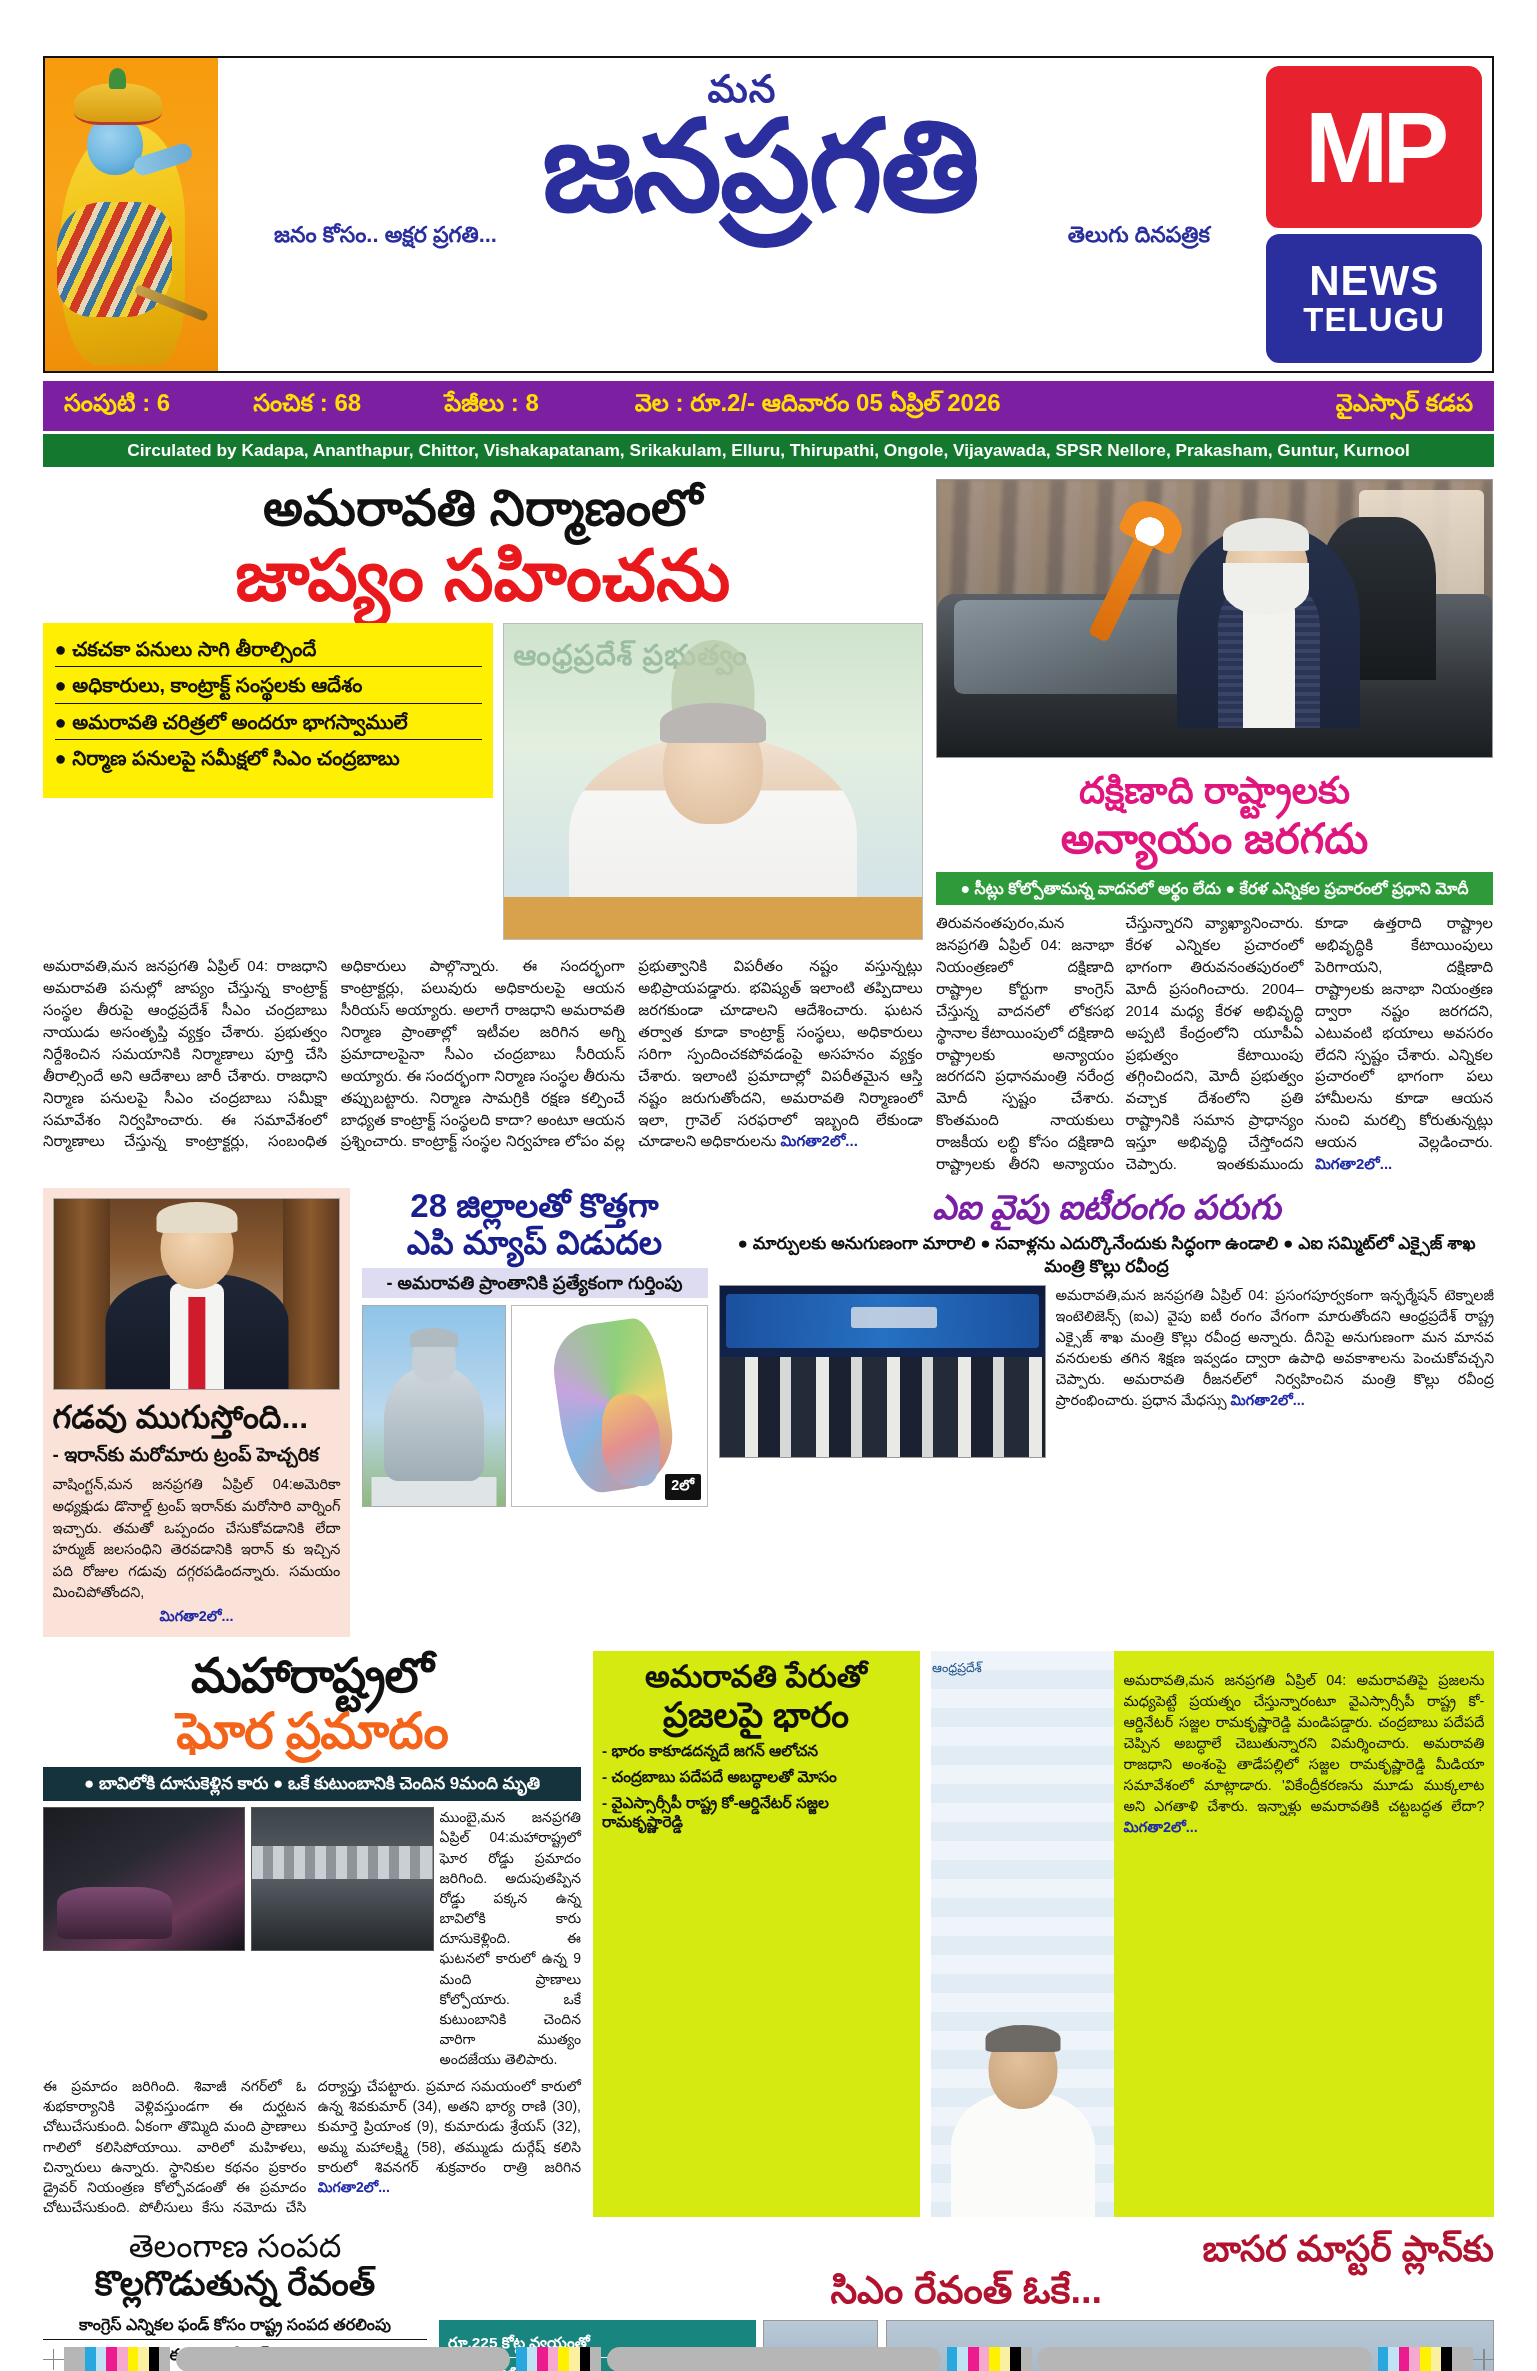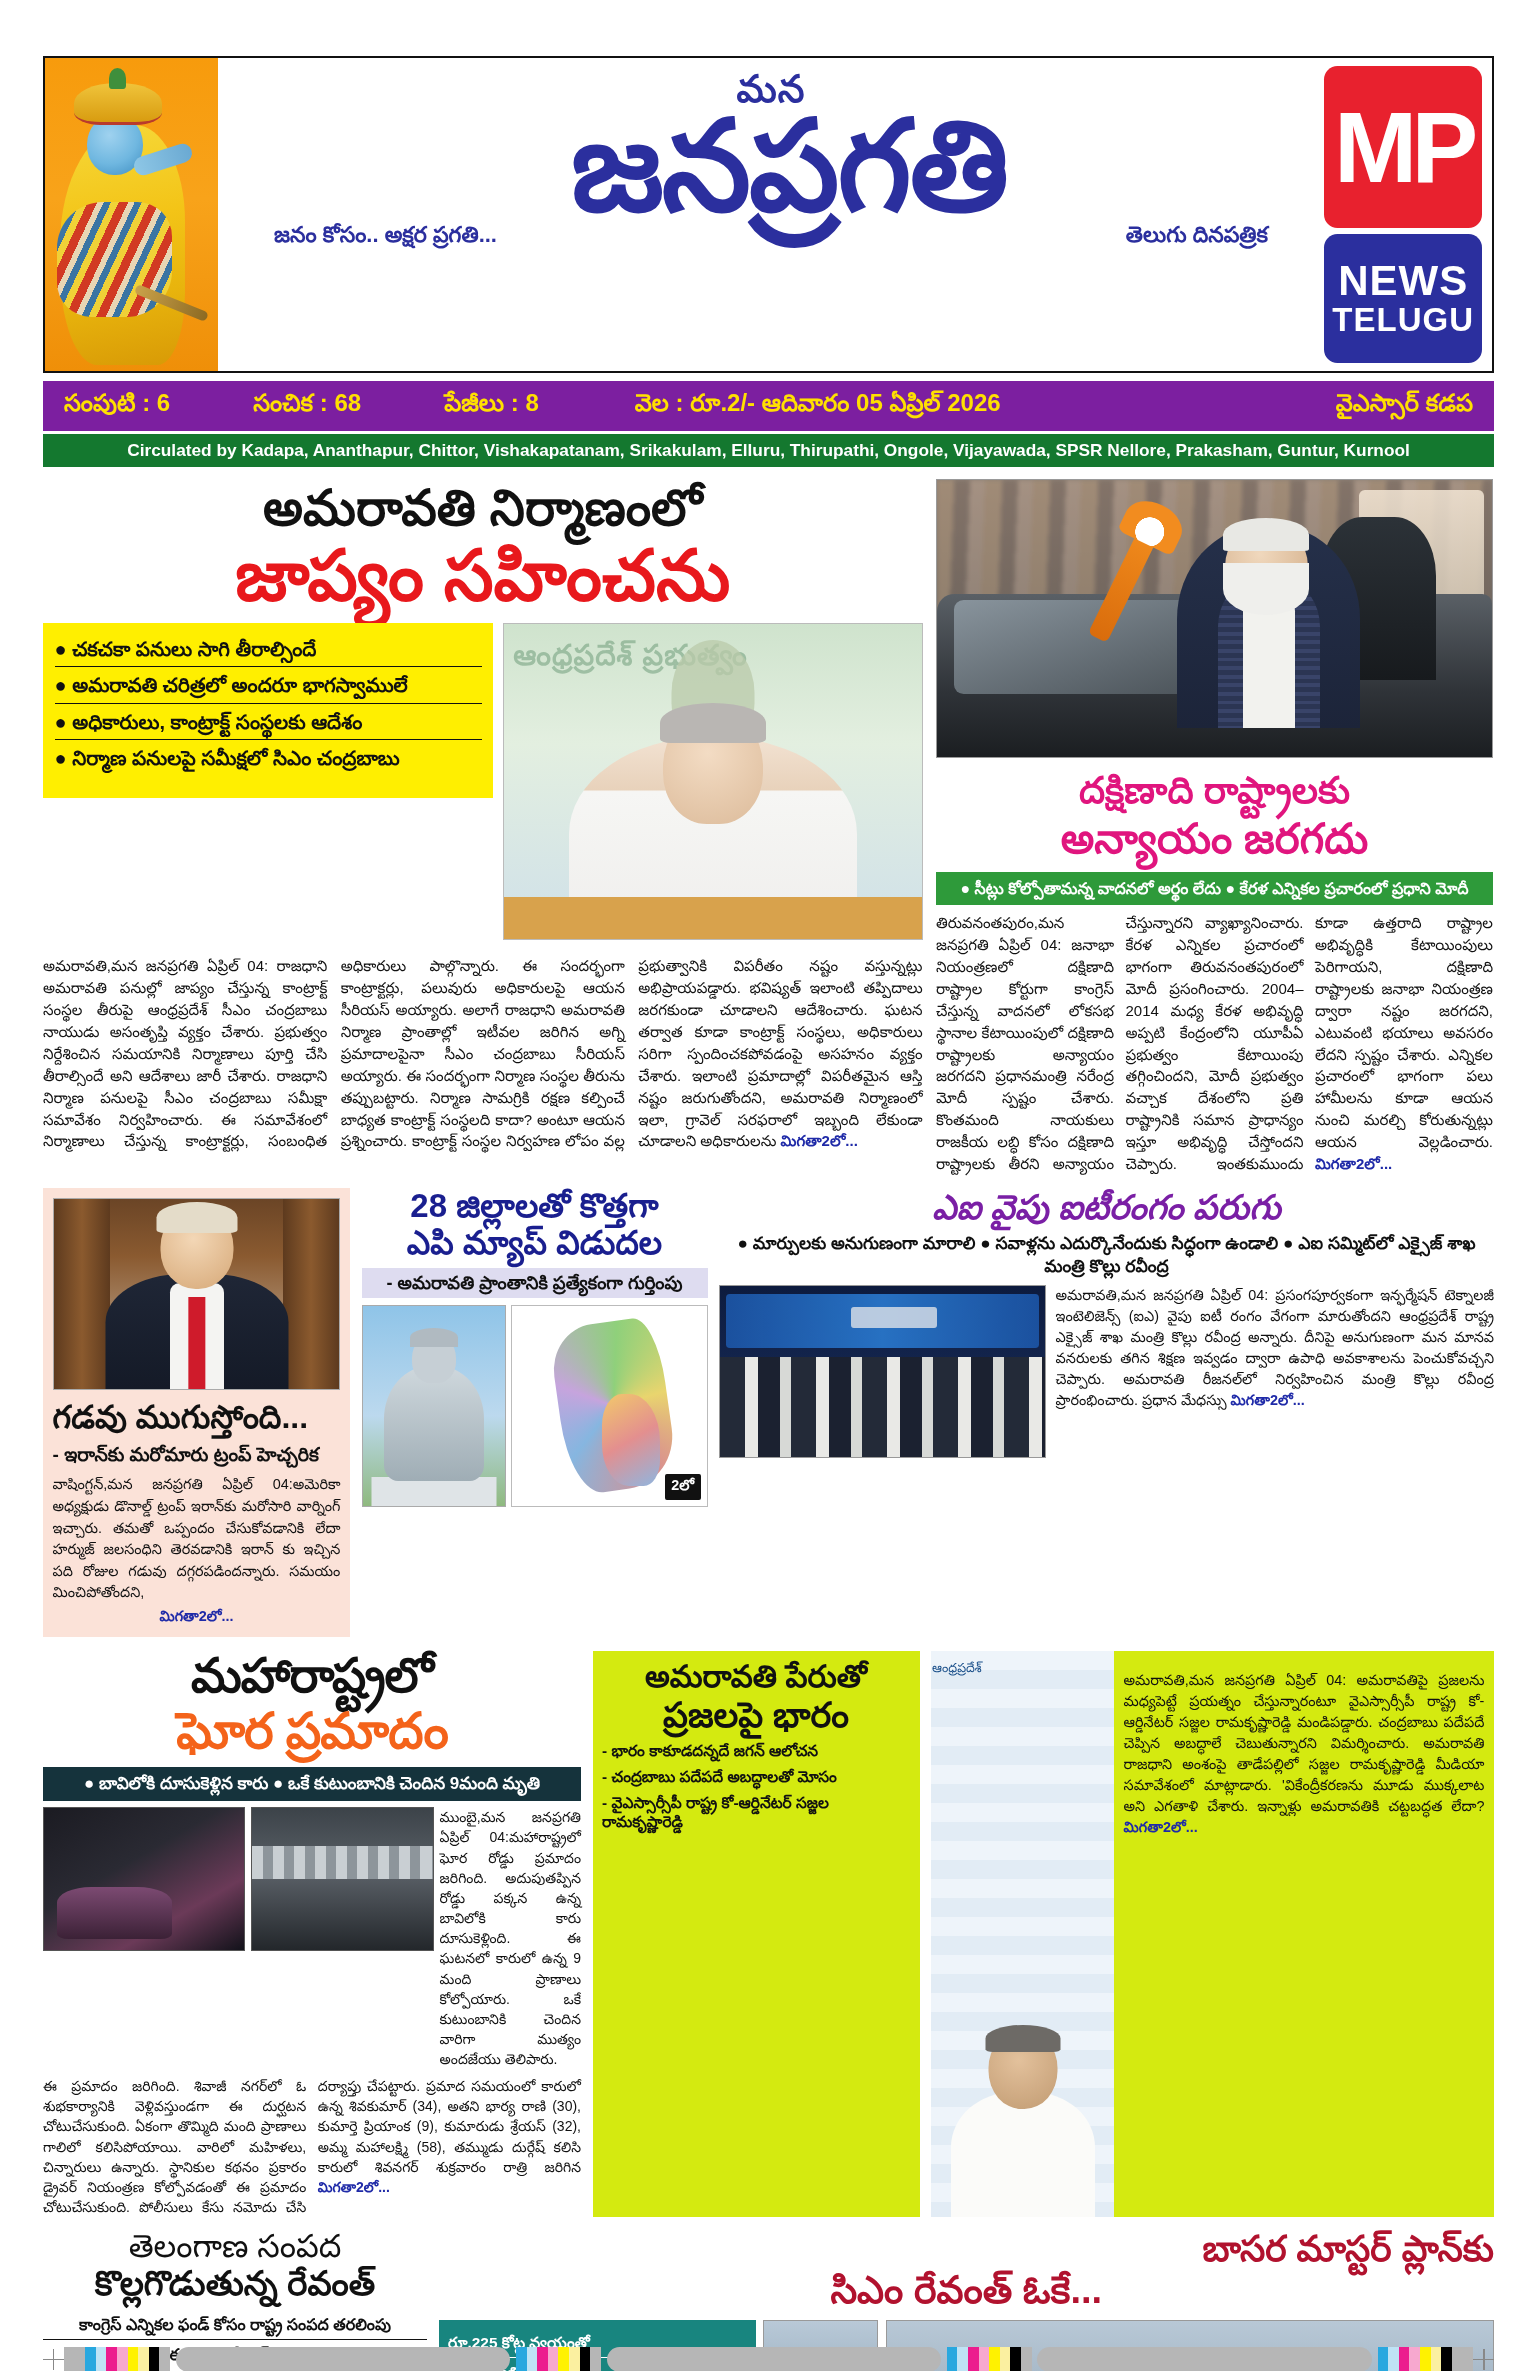--- a/index.html
+++ b/index.html
@@ -71,21 +71,21 @@
   .title-main {
     font-size: 127px; color: #2b2f9e; font-weight: 700;
     line-height: 1.02; letter-spacing: -1.9px; margin-top: -5.8px; padding-left: 36px;
   }
   .tagline-row {
     display:flex; justify-content: space-between;
     padding: 0 56px; margin-top: -9.6px;
   }
   .tagline-l, .tagline-r { font-size: 22px; color:#2b2f9e; font-weight:700; }
 
-  .logo-zone { width: 168px; padding: 7.7px 9.6px 7.7px 0; display:flex; flex-direction:column; gap:5.8px; }
+  .logo-zone { width: 226px; padding: 7.7px 9.6px 7.7px 0; display:flex; flex-direction:column; gap:5.8px; }
   .logo-mp {
     flex: 1.25; background: #e8212e; border-radius: 13.4px;
     display:flex; align-items:center; justify-content:center;
     color:#fff; font-size: 100px; font-weight: 700; letter-spacing:-5.8px;
     line-height: 1;
   }
   .logo-news {
     flex: 1; background:#2b2f9e; border-radius: 13.4px;
     display:flex; flex-direction:column; align-items:center; justify-content:center;
     color:#fff; line-height:1.02;
@@ -394,22 +394,22 @@
 
     <div class="row">
 
       <div class="lead-left">
         <div class="lead-k1">అమరావతి నిర్మాణంలో</div>
         <div class="lead-k2">జాప్యం సహించను</div>
 
         <div class="lead-body-row">
           <div class="bullets-yellow">
             <div class="b">● చకచకా పనులు సాగి తీరాల్సిందే</div>
+            <div class="b">● అధికారులు, కాంట్రాక్ట్ సంస్థలకు ఆదేశం</div>
             <div class="b">● అమరావతి చరిత్రలో అందరూ భాగస్వాములే</div>
-            <div class="b">● అధికారులు, కాంట్రాక్ట్ సంస్థలకు ఆదేశం</div>
             <div class="b">● నిర్మాణ పనులపై సమీక్షలో సిఎం చంద్రబాబు</div>
           </div>
           <div class="lead-photo">
             <div class="lp-bg-text">ఆంధ్రప్రదేశ్ ప్రభుత్వం</div>
             <div class="lp-emblem"></div>
             <div class="lp-person"></div>
             <div class="lp-head"></div>
             <div class="lp-hair"></div>
             <div class="lp-desk"></div>
           </div>

